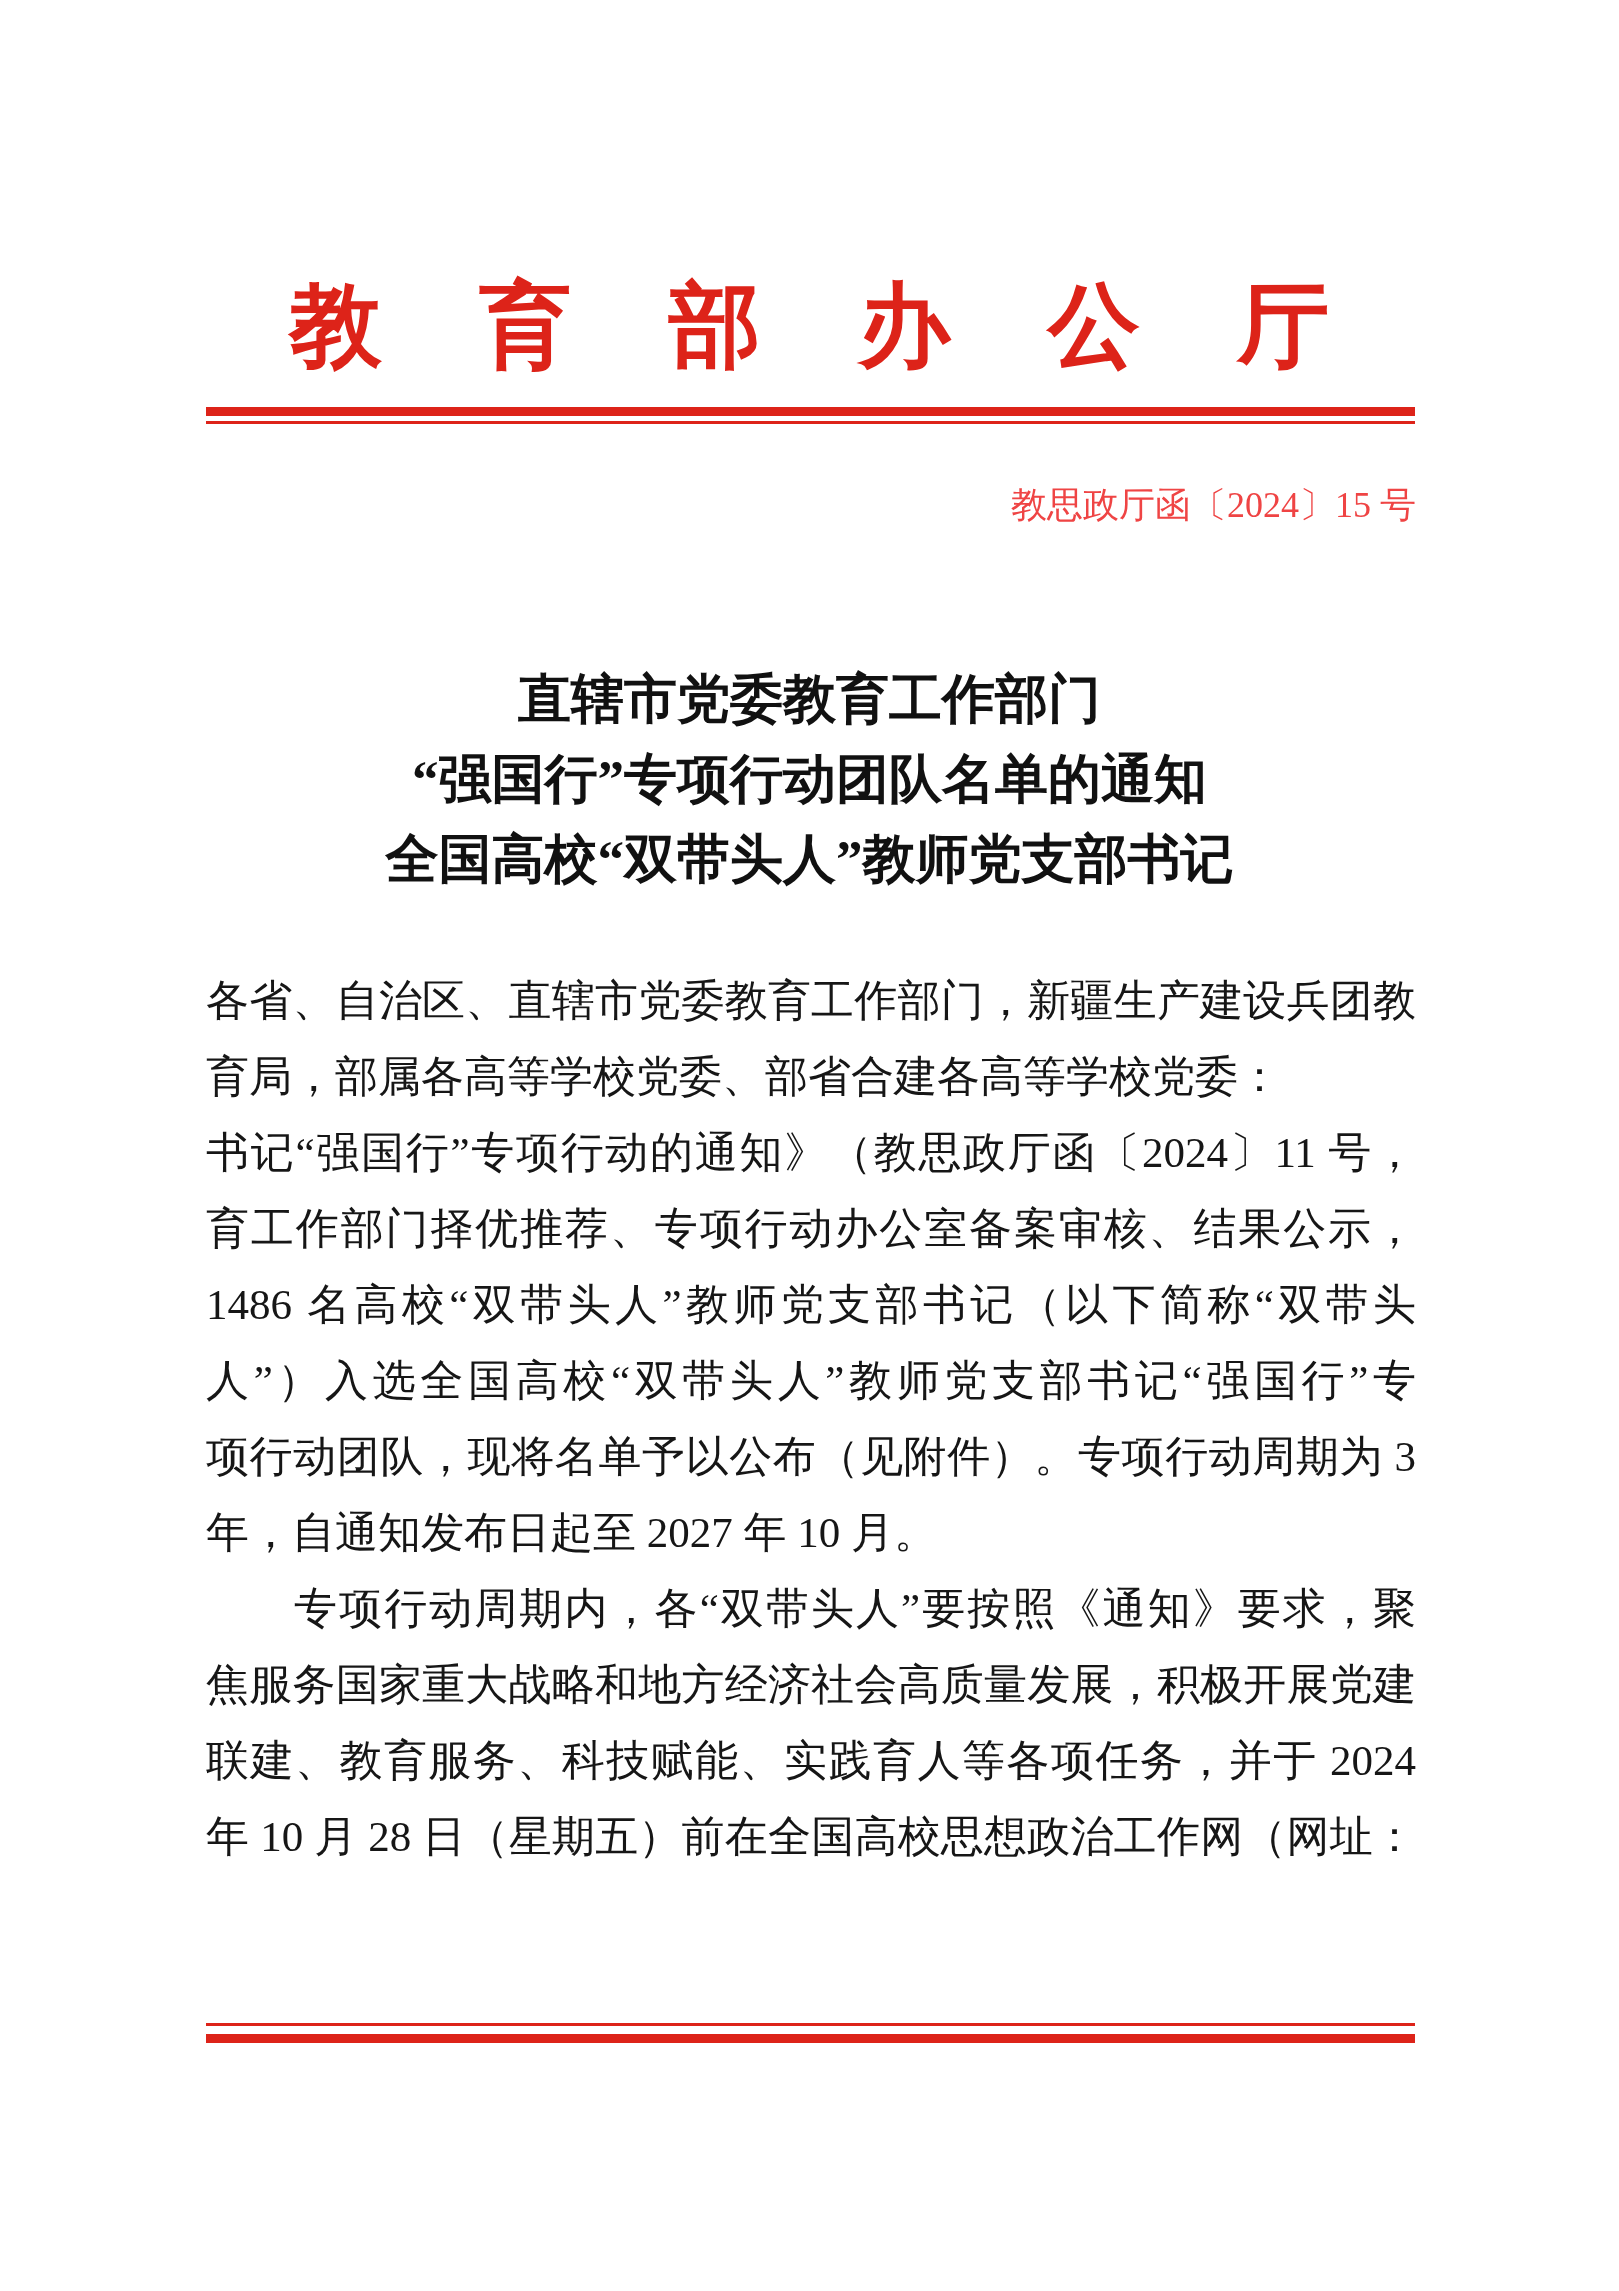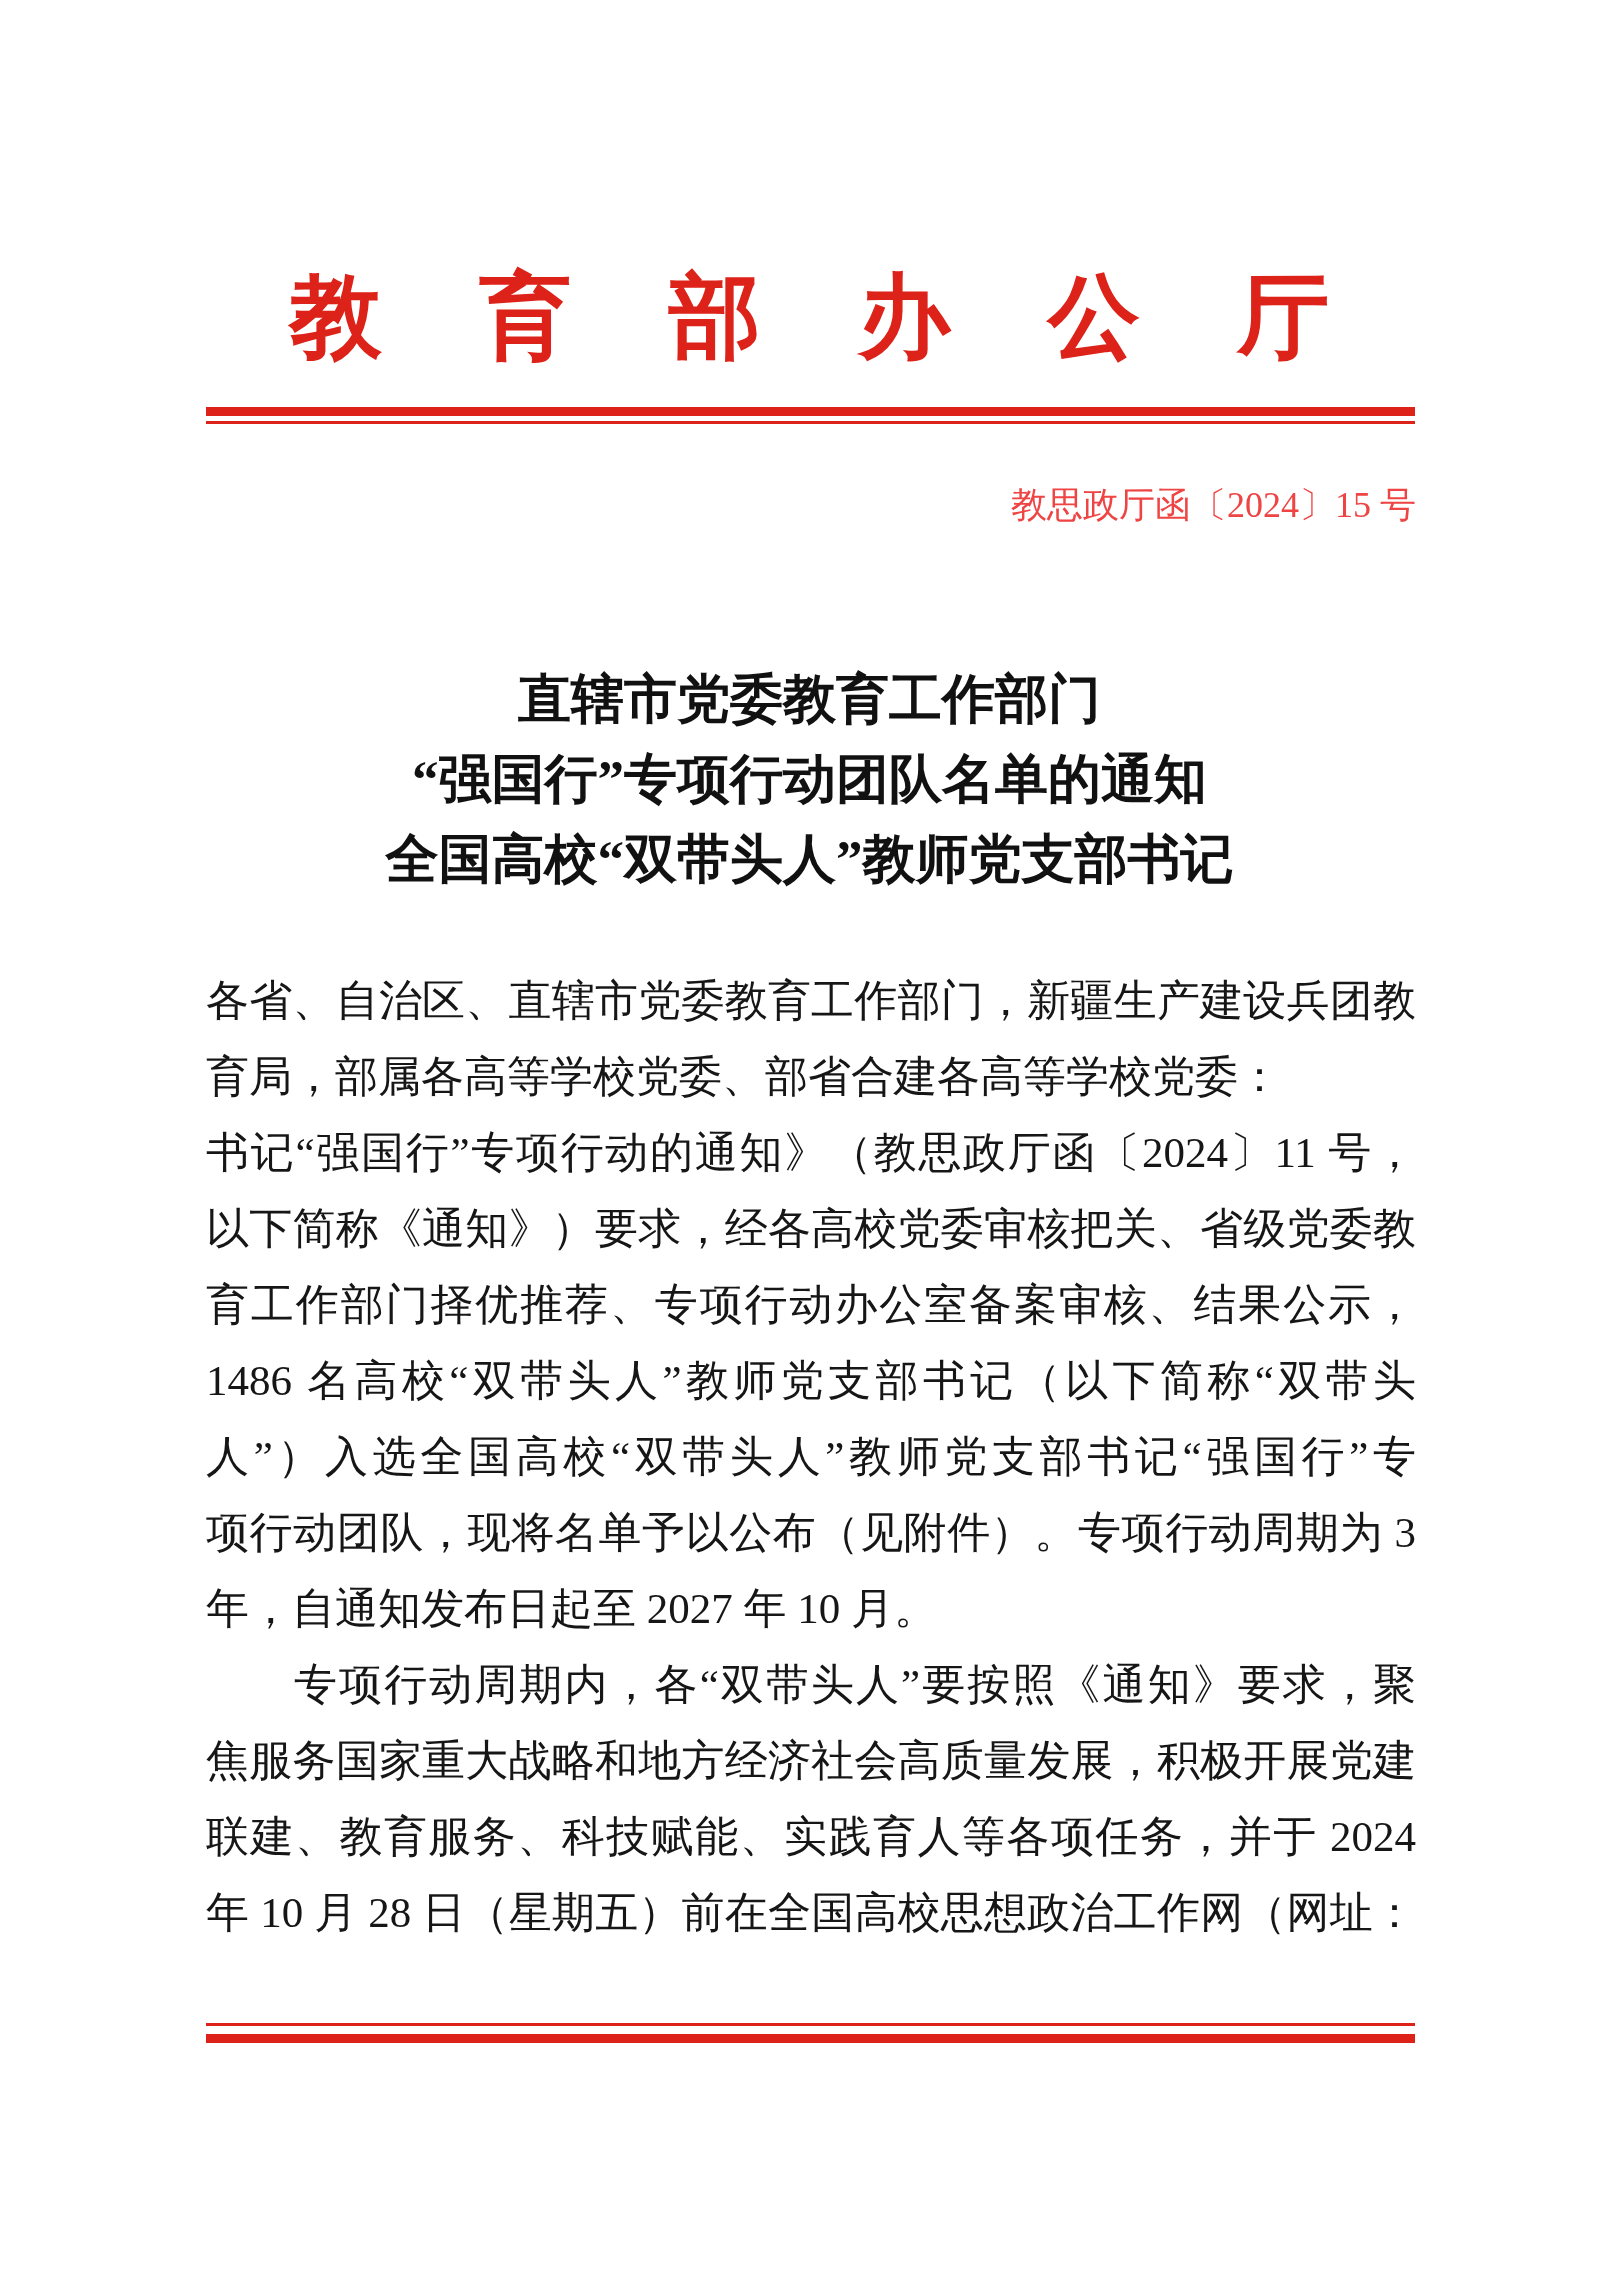--- a/index.html
+++ b/index.html
@@ -13,21 +13,21 @@
     height: 2292px;
     background: #ffffff;
     overflow: hidden;
     font-family: "Liberation Serif", "DejaVu Serif", serif;
     color: #1a1a1a;
   }
 
   
   .letterhead {
     position: absolute;
-    top: 253px;
+    top: 262px;
     left: 0;
     width: 100%;
     text-align: center;
     line-height: 129px;
     font-size: 92px;
     font-weight: bold;
     color: #dd2319;
   }
   .letterhead .spread {
     letter-spacing: 1.06em;
@@ -112,21 +112,20 @@
   <div class="notice-title">
     <div class="t-line">直辖市党委教育工作部门</div>
     <div class="t-line">“强国行”专项行动团队名单的通知</div>
     <div class="t-line">全国高校“双带头人”教师党支部书记</div>
   </div>
 
   <div class="body-text">
     <div class="b-line fill">各省、自治区、直辖市党委教育工作部门，新疆生产建设兵团教</div>
     <div class="b-line">育局，部属各高等学校党委、部省合建各高等学校党委：</div>
     <div class="b-line fill">书记“强国行”专项行动的通知》（教思政厅函〔2024〕11 号，</div>
-    <div class="b-line fill">以下简称《通知》）要求，经各高校党委审核把关、省级党委教</div>
     <div class="b-line fill">育工作部门择优推荐、专项行动办公室备案审核、结果公示，</div>
     <div class="b-line fill">1486 名高校“双带头人”教师党支部书记（以下简称“双带头</div>
     <div class="b-line fill">人”）入选全国高校“双带头人”教师党支部书记“强国行”专</div>
     <div class="b-line fill">项行动团队，现将名单予以公布（见附件）。专项行动周期为 3</div>
     <div class="b-line">年，自通知发布日起至 2027 年 10 月。</div>
     <div class="b-line indent fill">专项行动周期内，各“双带头人”要按照《通知》要求，聚</div>
     <div class="b-line fill">焦服务国家重大战略和地方经济社会高质量发展，积极开展党建</div>
     <div class="b-line fill">联建、教育服务、科技赋能、实践育人等各项任务，并于 2024</div>
     <div class="b-line fill">年 10 月 28 日（星期五）前在全国高校思想政治工作网（网址：</div>
   </div>

